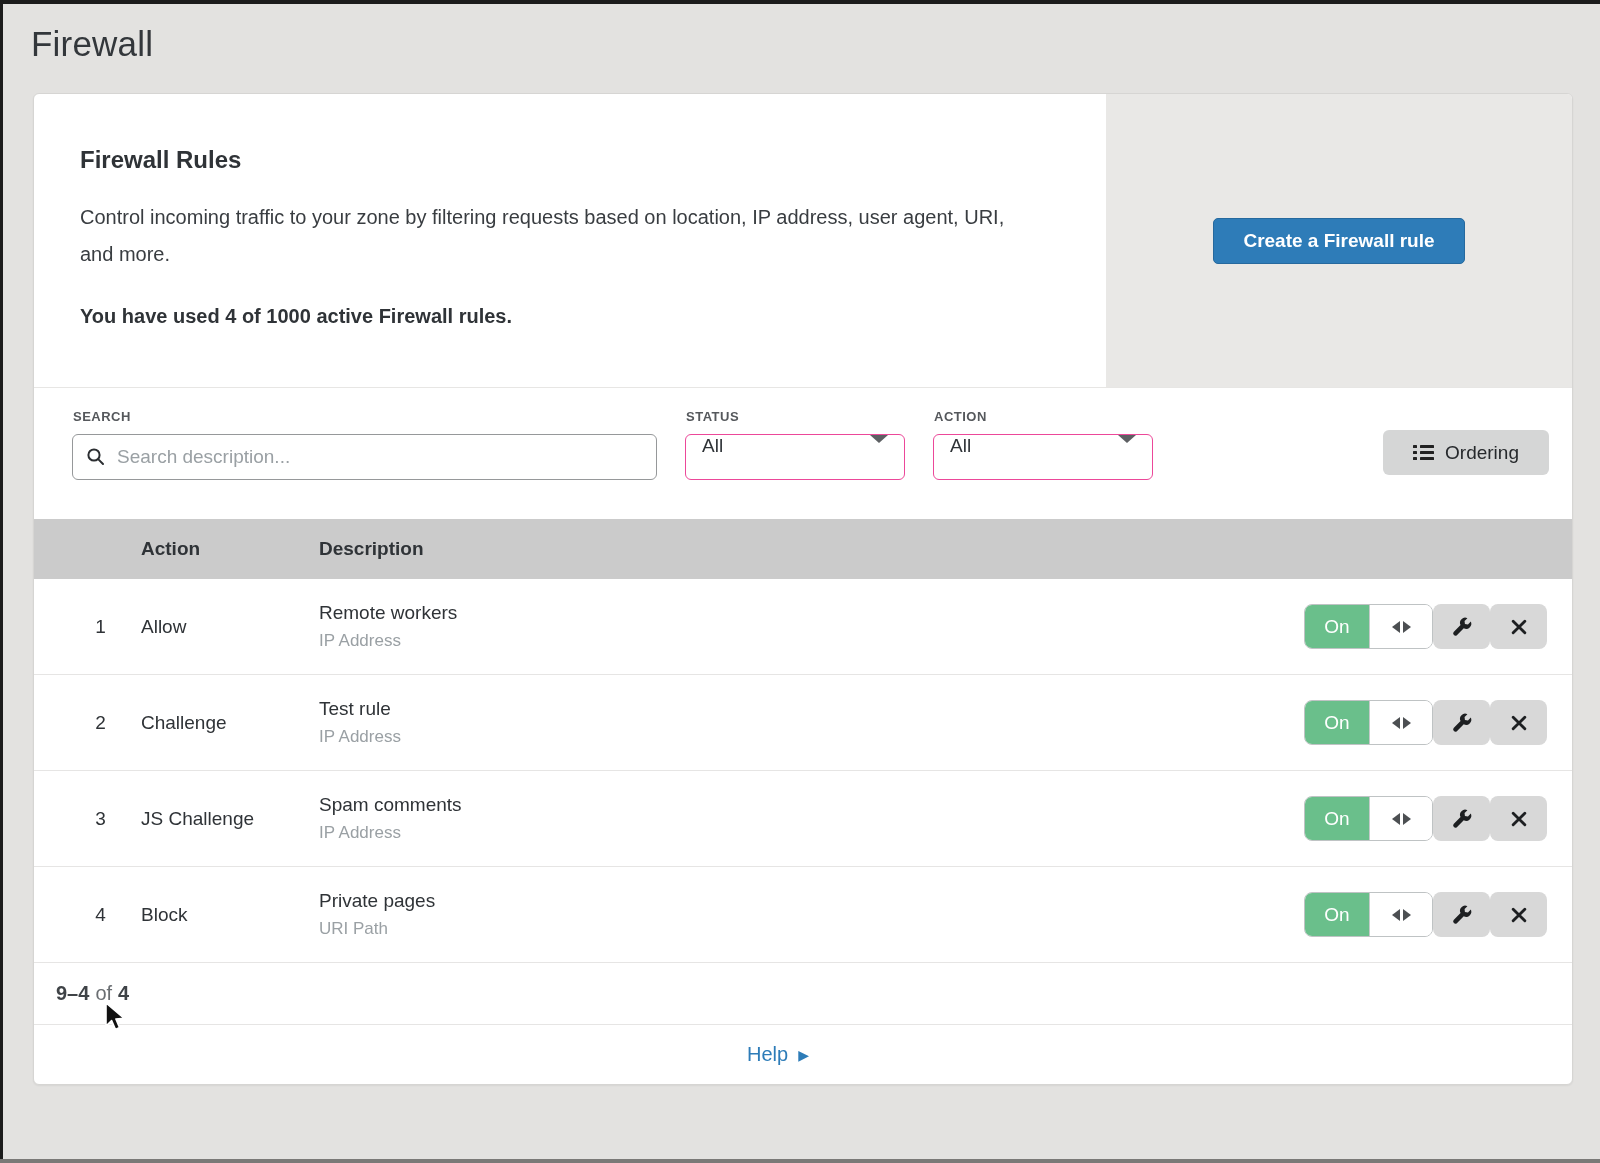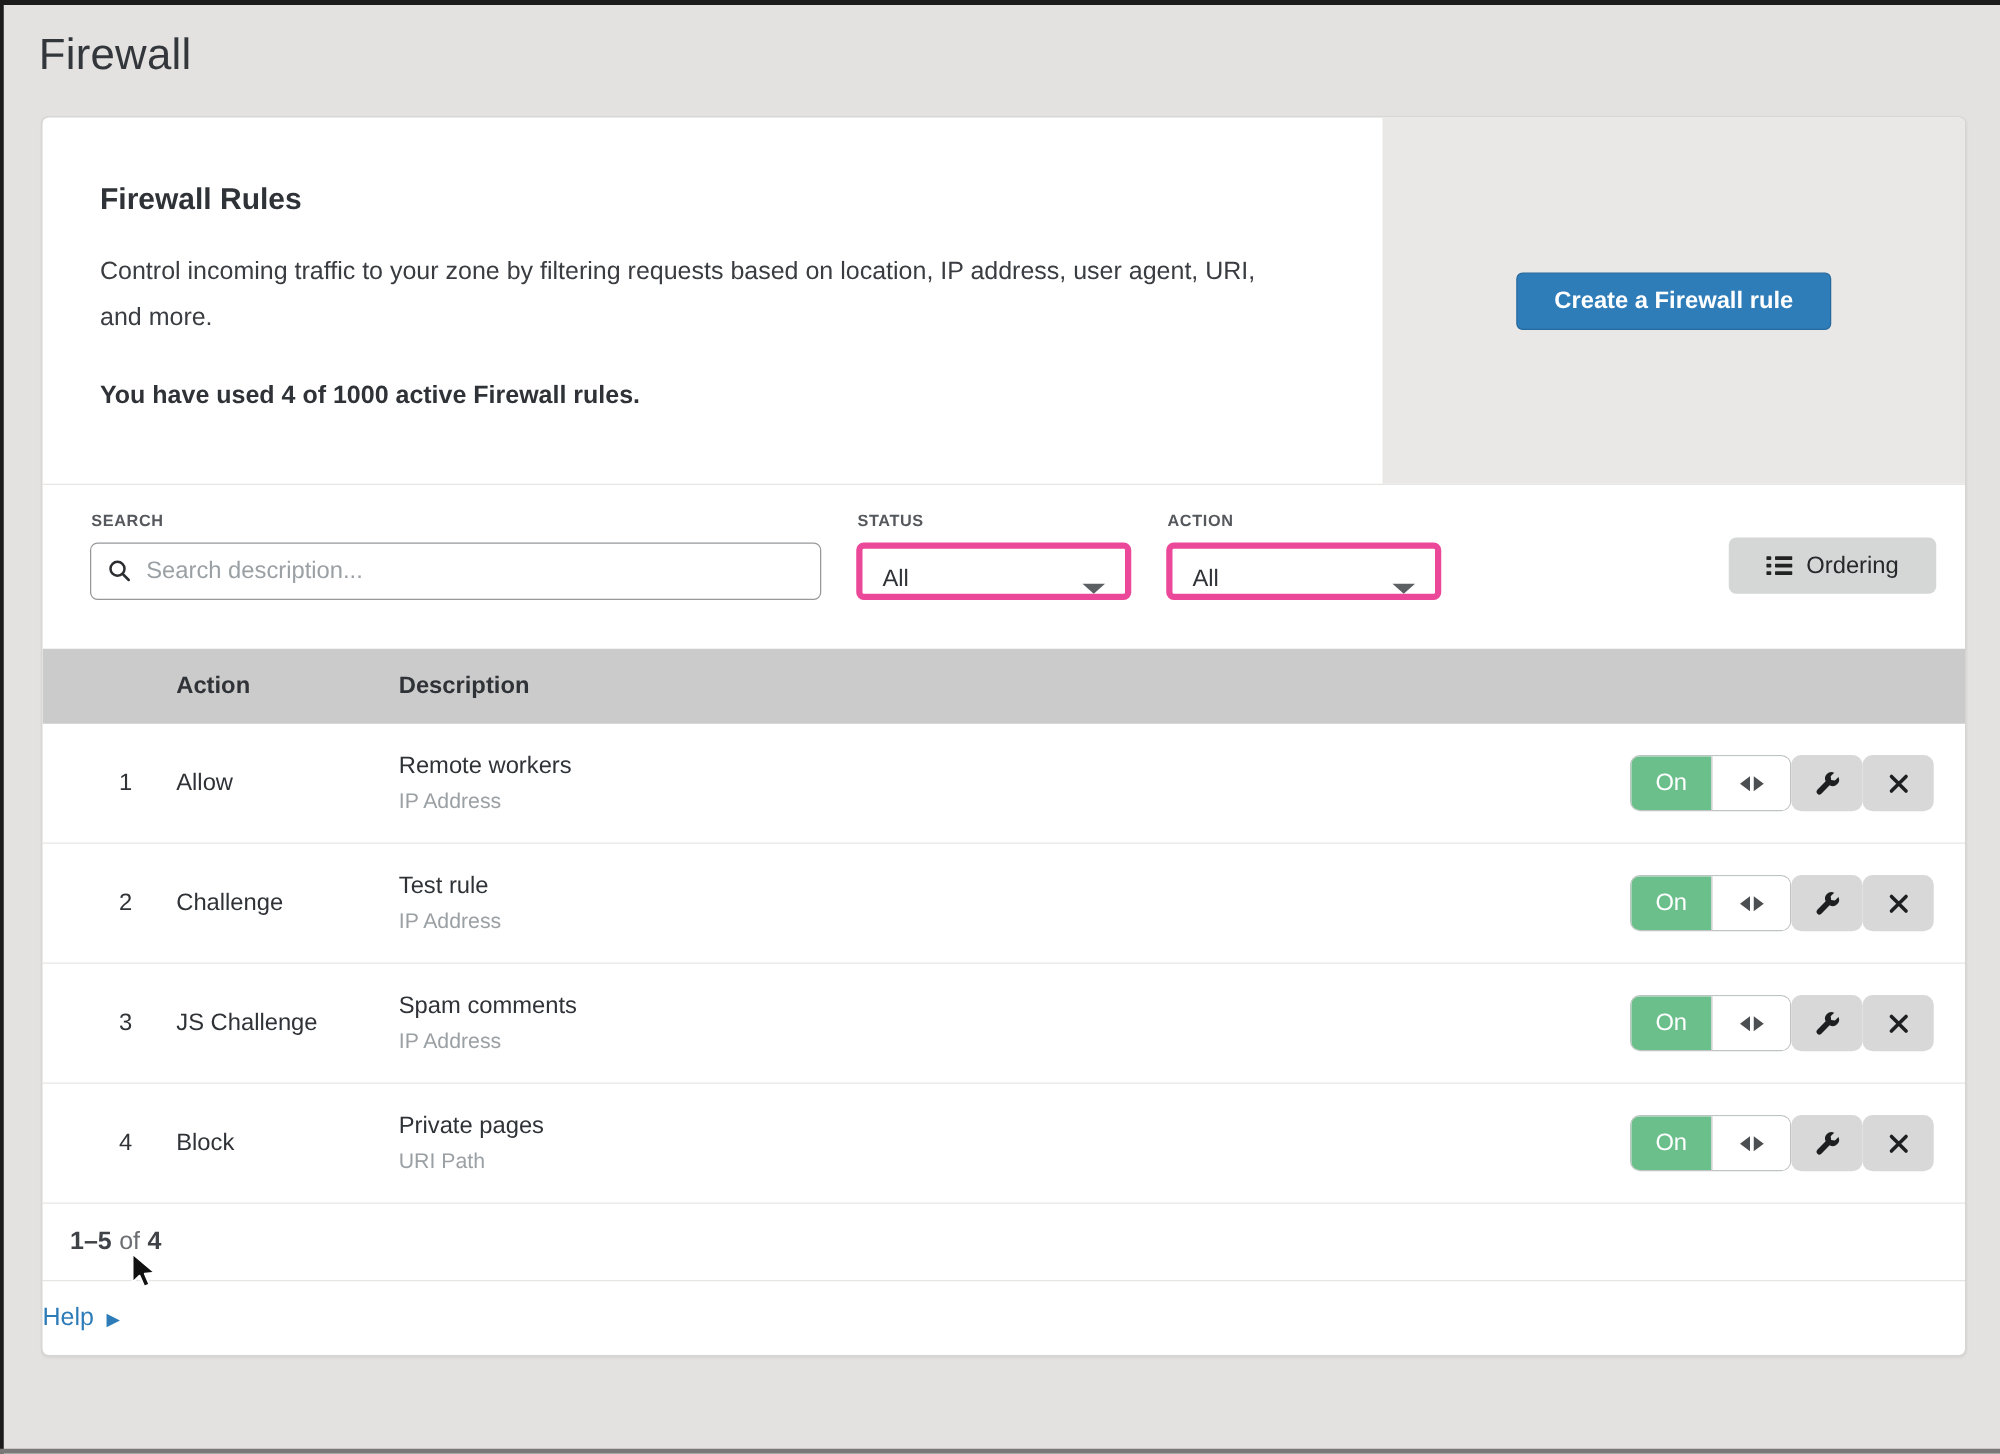--- a/index.html
+++ b/index.html
@@ -58,22 +58,22 @@
   .search-input {
     width:100%; height:46px;
     border:1px solid #96989a; border-radius:6px;
     padding:0 12px 0 44px;
     font-family:inherit; font-size:19px; color:#2f3337; background:#fff;
   }
   .search-input::placeholder { color:#9aa0a4; }
   .select-group { width:220px; margin-left:28px; }
   .select {
     height:46px; background:#fff;
-    border:5px solid #ec4899; border-radius:6px;
-    display:flex; align-items:flex-end; justify-content:space-between;
+    border:1px solid #ec4899; border-radius:6px;
+    display:flex; align-items:flex-start; justify-content:space-between;
     padding:0 16px; font-size:19px; color:#2f3337; cursor:pointer;
   }
   .caret { width:0; height:0; border-left:9px solid transparent; border-right:9px solid transparent; border-top:8px solid #5d6063; }
   .btn-ordering {
     position:absolute; right:23px; top:42px;
     width:166px; height:45px;
     background:#d5d6d6; border:none; border-radius:6px;
     display:flex; align-items:center; justify-content:center; gap:11px;
     font-family:inherit; font-size:19px; color:#26292c; cursor:pointer;
   }
@@ -108,21 +108,21 @@
   .btn-icon {
     width:57px; height:45px;
     background:#d8d8d8; border:none; border-radius:8px;
     display:flex; align-items:center; justify-content:center; cursor:pointer;
   }
 
   
   .pagination { height:62px; display:flex; align-items:center; padding-left:22px; font-size:20px; gap:6px; border-bottom:1px solid #e6e5e4; }
   .pg-strong { font-weight:700; color:#3f4347; }
   .pg-mid { color:#6a6e72; }
-  .card-footer { height:58px; display:flex; align-items:center; justify-content:flex-start; padding-right:50px; }
+  .card-footer { height:58px; display:flex; align-items:center; justify-content:center; padding-right:50px; }
   .help-link { color:#2d7cb8; font-size:20px; text-decoration:none; display:flex; align-items:center; gap:10px; cursor:pointer; }
   .help-arrow { font-size:14px; line-height:1; padding-top:2px; }
 
   .mouse-cursor { position:absolute; left:103px; top:1002px; z-index:60; }
 </style>
 </head>
 <body>
 
 <div class="frame-top"></div>
 <div class="frame-left"></div>
@@ -300,21 +300,21 @@
       <button class="btn-icon">
         <svg width="20" height="20" viewBox="0 0 24 24">
           <path d="M5 5 L19 19 M19 5 L5 19" stroke="#1d1f21" stroke-width="3.4" stroke-linecap="round"></path>
         </svg>
       </button>
     </div>
   </div>
 </div>
 
     <div class="pagination">
-      <span class="pg-strong">1–5</span>
+      <span class="pg-strong">9–4</span>
       <span class="pg-mid">of</span>
       <span class="pg-strong">4</span>
     </div>
 
     <div class="card-footer">
       <a class="help-link">
         <span>Help</span>
         <span class="help-arrow">▶</span>
       </a>
     </div>

